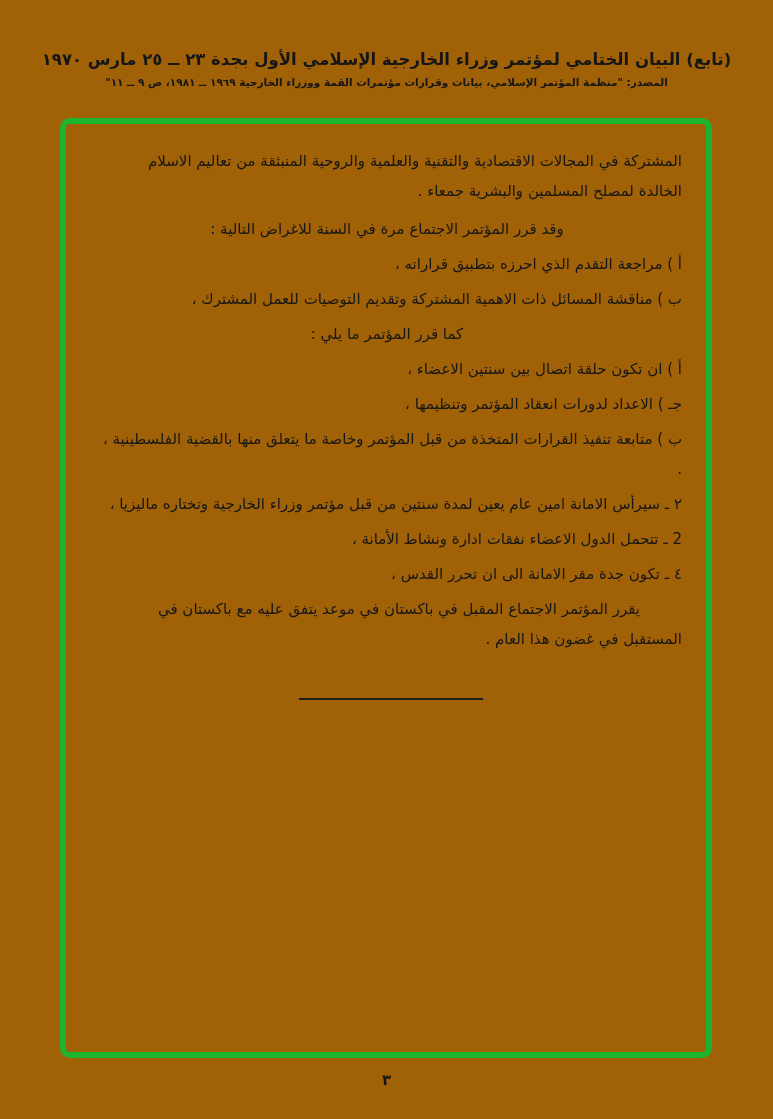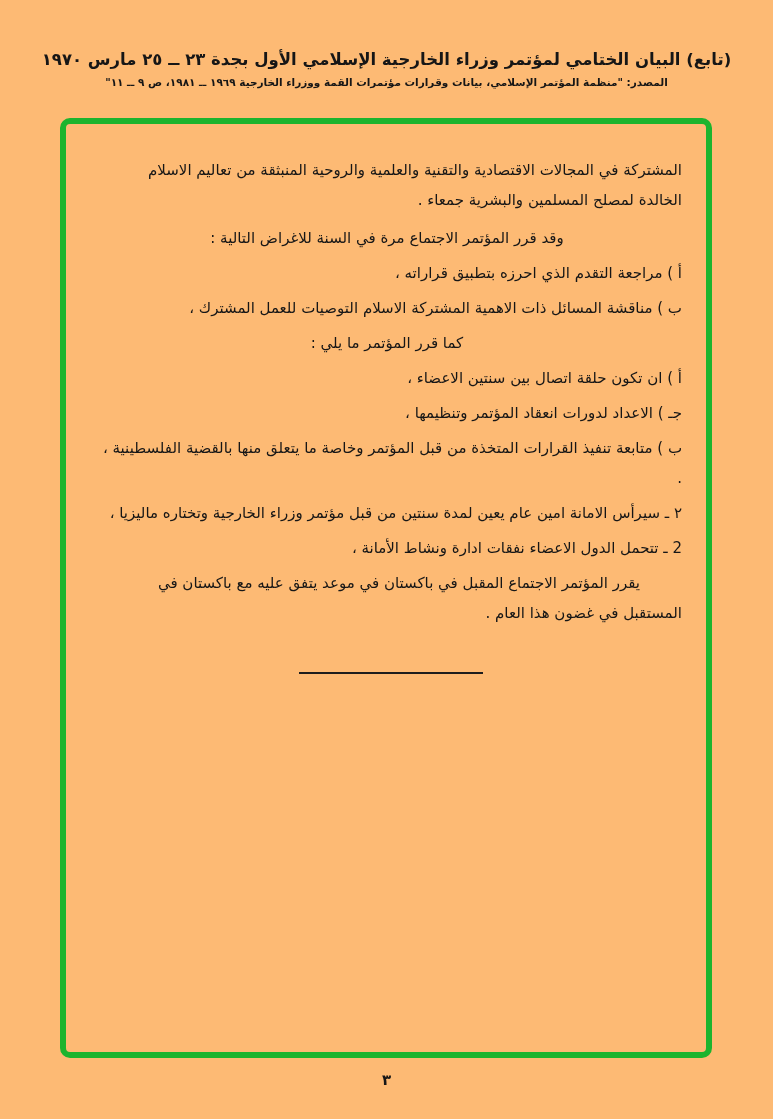--- a/index.html
+++ b/index.html
@@ -1,20 +1,20 @@
 <!DOCTYPE html>
 <html lang="ar" style="--highlight_border: #1cb42e;"><head>
 <meta charset="utf-8">
 <style>
   html,body { margin:0; padding:0; background:#e8e8e8; }
   .page {
     position:relative;
     width:773px; height:1119px;
     margin:0 auto;
-    background:#fdba74;
+    background:#a16207;
     overflow:hidden;
     font-family:"DejaVu Sans", sans-serif;
     color:#161616;
   }
   
   .doc-header {
     position:absolute; top:50px; left:0; right:0;
     direction:rtl; text-align:center;
   }
   .doc-title {
@@ -31,21 +31,21 @@
     left:60px; top:118px;
     width:652px; height:940px;
     box-sizing:border-box;
     border:6px solid var(--highlight_border, #1cb42e);
     border-radius:10px;
     background:transparent;
   }
   
   .doc-body {
     direction:rtl; text-align:right;
-    padding:31px 24px 0 34px;
+    padding:22px 24px 0 34px;
     font-size:15px; line-height:30px;
   }
   .bline { margin:0 0 5px 0; }
   .bline.paragraph { margin-bottom:8px; }
   .bline.intro { padding-right:8px;text-align:center; }
   .bline.closing { text-indent:42px; }
   .divider {
     width:184px; height:2px;
     background:#1d1d1d;
     margin:44px auto 0 auto;
@@ -66,27 +66,28 @@
   <div class="doc-header">
     <div class="doc-title">(تابع) البيان الختامي لمؤتمر وزراء الخارجية الإسلامي الأول بجدة ٢٣ ــ ٢٥ مارس ١٩٧٠</div>
     <div class="doc-source">المصدر: "منظمة المؤتمر الإسلامي، بيانات وقرارات مؤتمرات القمة ووزراء الخارجية ١٩٦٩ ــ ١٩٨١، ص ٩ ــ ١١"</div>
   </div>
 
   <div class="highlight-box">
     <div class="doc-body">
       <p class="bline paragraph">المشتركة في المجالات الاقتصادية والتقنية والعلمية والروحية المنبثقة من تعاليم الاسلام الخالدة لمصلح المسلمين والبشرية جمعاء .</p>
       <p class="bline intro">وقد قرر المؤتمر الاجتماع مرة في السنة للاغراض التالية :</p>
       <p class="bline list-item">أ ) مراجعة التقدم الذي احرزه بتطبيق قراراته ،</p>
-      <p class="bline list-item">ب ) مناقشة المسائل ذات الاهمية المشتركة الاسلام التوصيات للعمل المشترك ،</p>
+      <p class="bline list-item">ب ) مناقشة المسائل ذات الاهمية المشتركة وتقديم التوصيات للعمل المشترك ،</p>
       <p class="bline intro">كما قرر المؤتمر ما يلي :</p>
       <p class="bline list-item">أ ) ان تكون حلقة اتصال بين سنتين الاعضاء ،</p>
       <p class="bline list-item">جـ ) الاعداد لدورات انعقاد المؤتمر وتنظيمها ،</p>
       <p class="bline list-item">ب ) متابعة تنفيذ القرارات المتخذة من قبل المؤتمر وخاصة ما يتعلق منها بالقضية الفلسطينية ، .</p>
       <p class="bline numbered-item">٢ ـ سيرأس الامانة امين عام يعين لمدة سنتين من قبل مؤتمر وزراء الخارجية وتختاره ماليزيا ،</p>
       <p class="bline numbered-item">2 ـ تتحمل الدول الاعضاء نفقات ادارة ونشاط الأمانة ،</p>
+      <p class="bline numbered-item">٤ ـ تكون جدة مقر الامانة الى ان تحرر القدس ،</p>
       <p class="bline closing">يقرر المؤتمر الاجتماع المقبل في باكستان في موعد يتفق عليه مع باكستان في المستقبل في غضون هذا العام .</p>
       <div class="divider"></div>
     </div>
   </div>
 
   <div class="page-number">٣</div>
 
 </div>
 
 </body></html>

